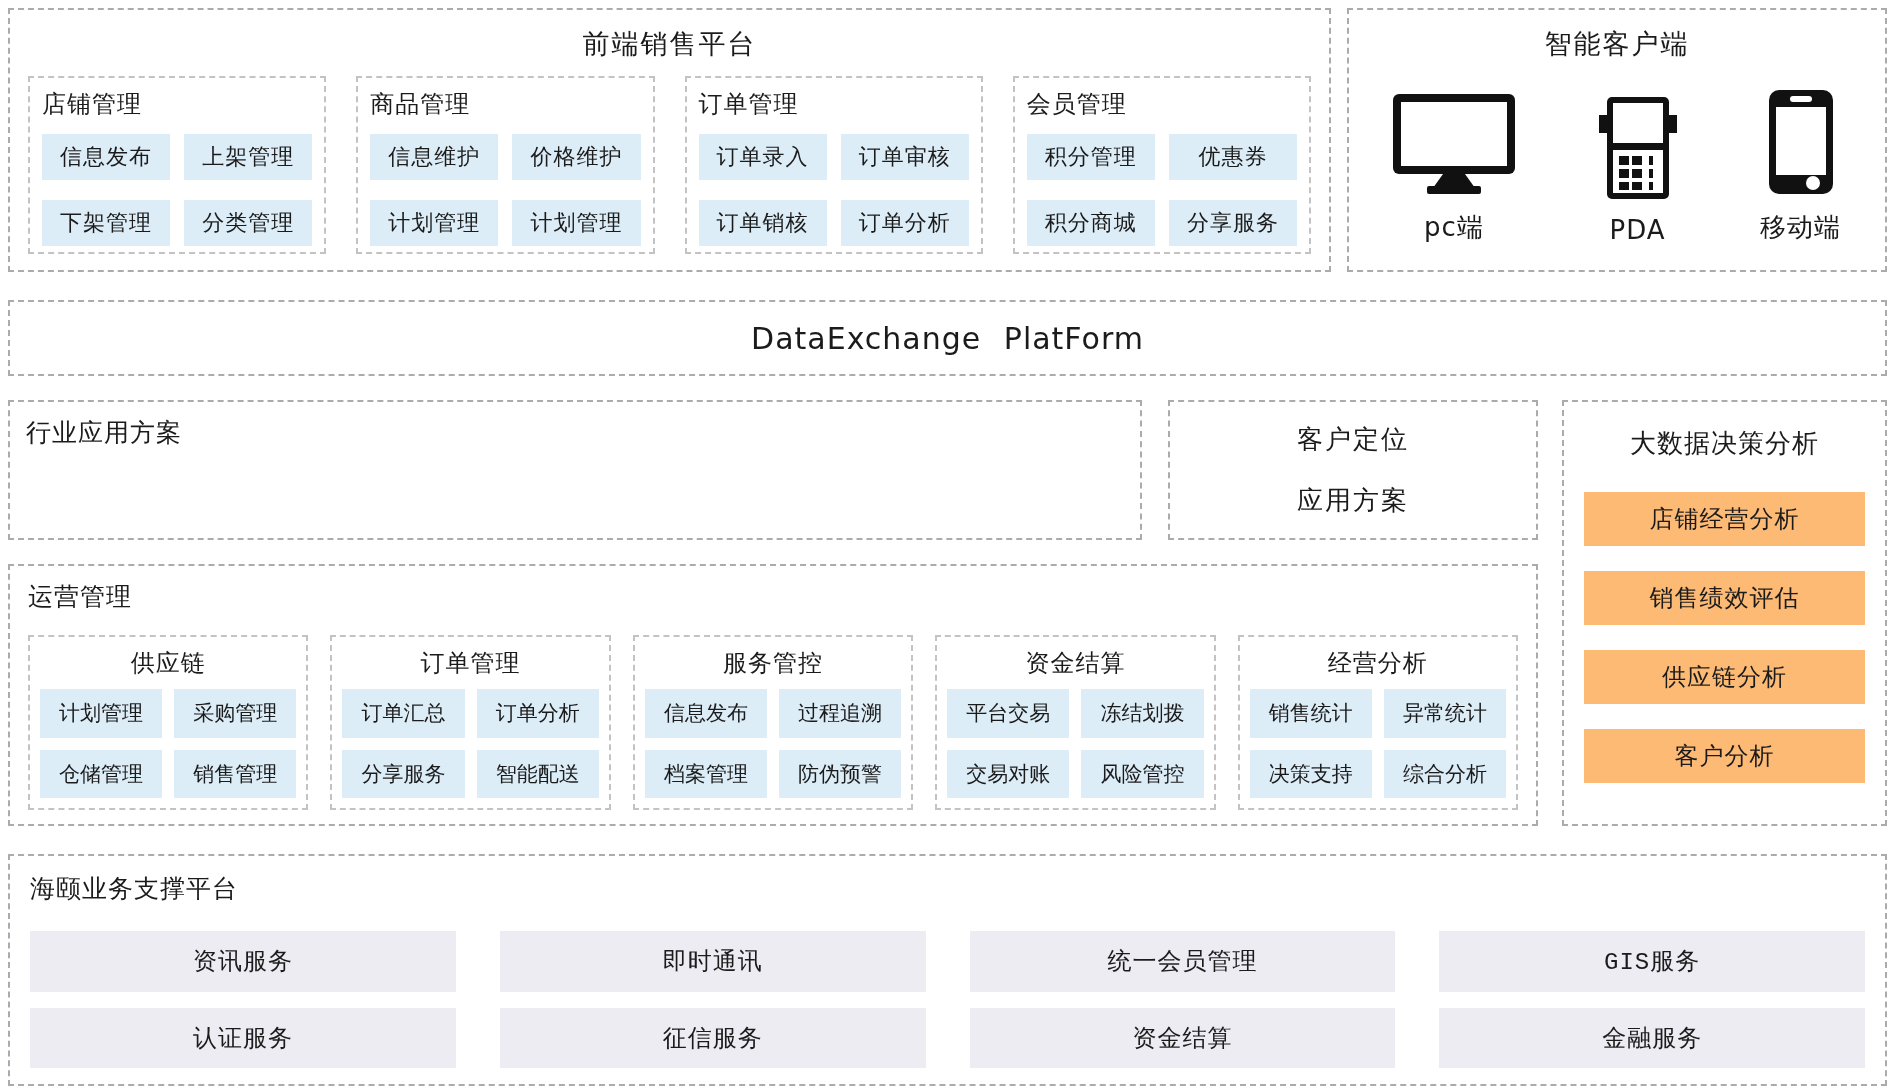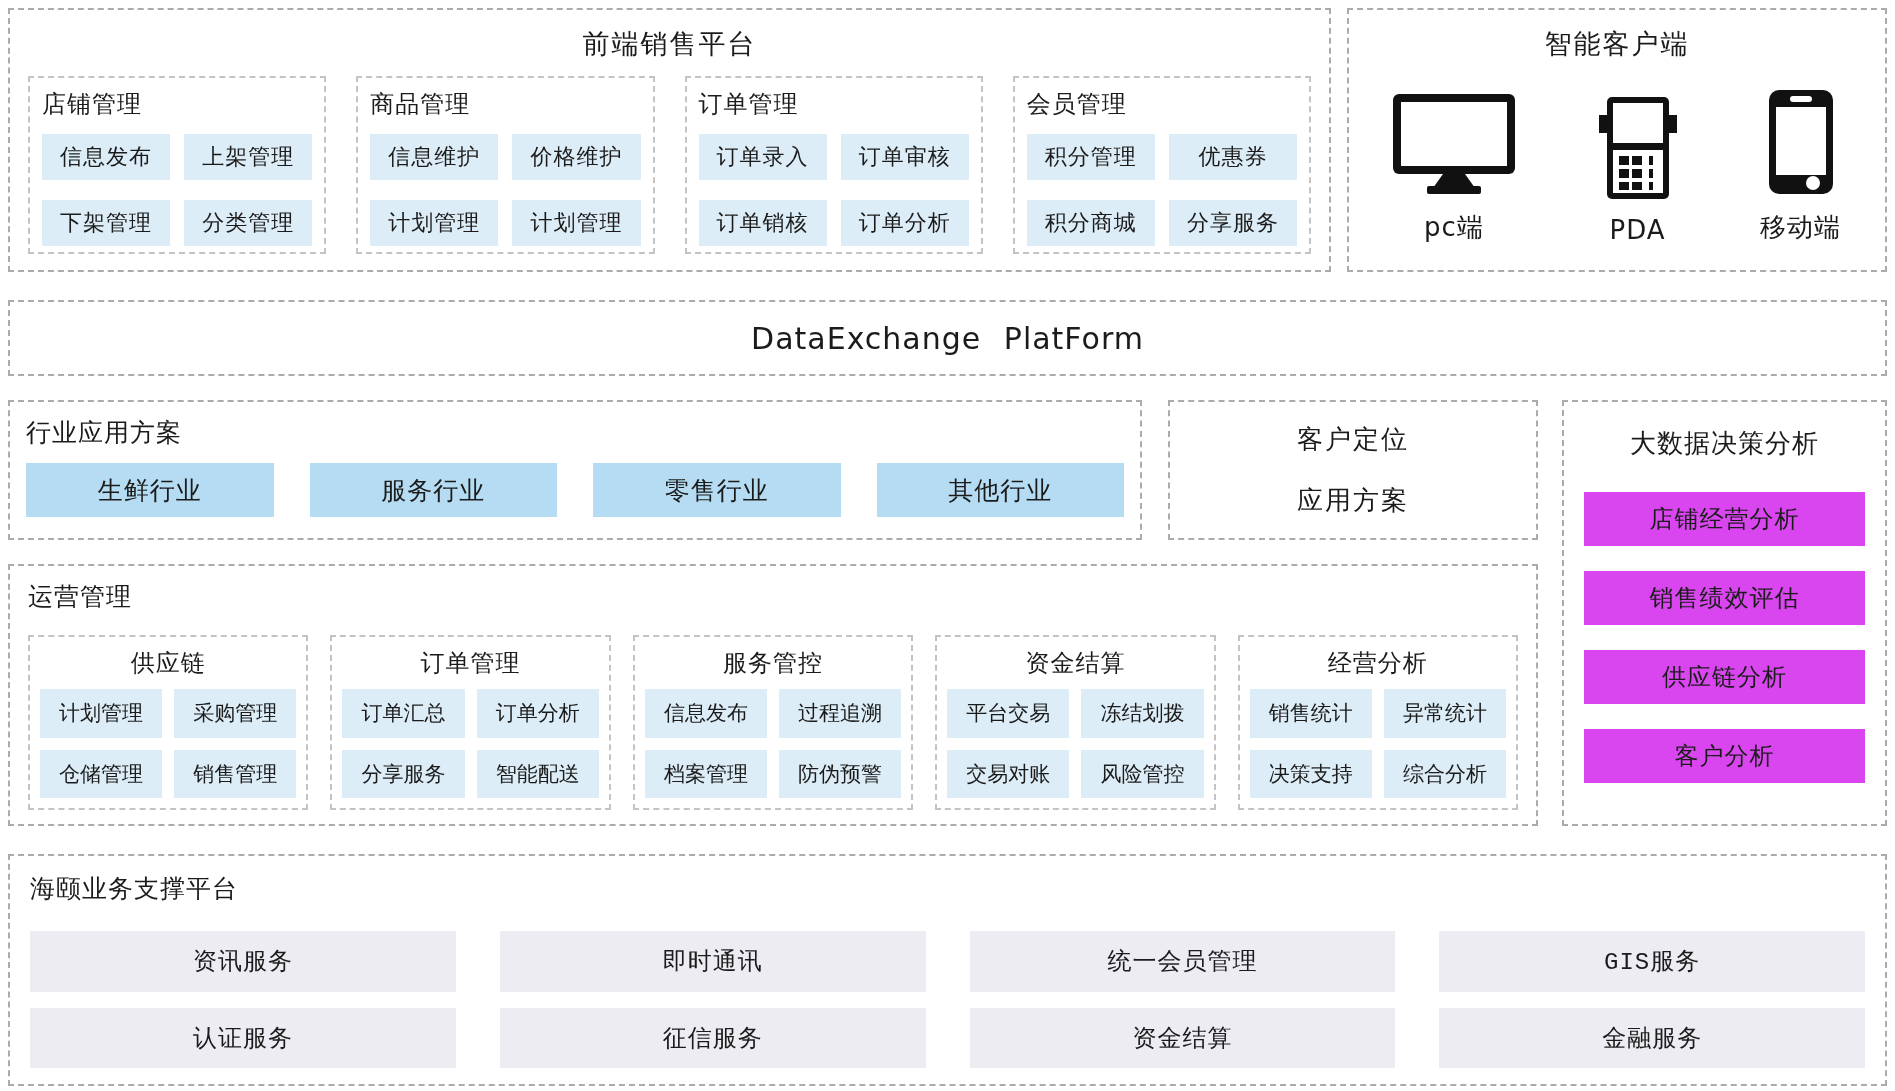--- a/index.html
+++ b/index.html
@@ -60,21 +60,21 @@
   .op-groups { display:flex; gap:22px; flex:1; margin-top:8px; }
   .op-group { flex:1; padding:6px 10px 10px; display:flex; flex-direction:column; }
   .group-title-center { font-size:24px; font-weight:500; text-align:center; margin:4px 0 10px; letter-spacing:1px; }
   .op-group .grid2 { gap:12px 12px; }
   .op-group .chip { font-size:21px; min-height:42px; letter-spacing:0; }
 
   .box-bigdata { width:325px; padding:8px 20px 16px; display:flex; flex-direction:column; }
   .bigdata-title { font-size:26px; font-weight:500; text-align:center; margin:16px 0 6px; letter-spacing:1px; }
   .bigdata-items { flex:1; display:flex; flex-direction:column; justify-content:space-evenly; }
   .analysis-item {
-    height:54px; background:#d946ef; display:flex; align-items:center; justify-content:center;
+    height:54px; background:#fdba74; display:flex; align-items:center; justify-content:center;
     font-size:24px; letter-spacing:1px;
   }
 
   
   .box-support { height:232px; padding:10px 20px 16px; display:flex; flex-direction:column; }
   .support-grid {
     flex:1; display:grid; grid-template-columns:repeat(4,1fr);
     column-gap:44px; row-gap:16px; margin-top:12px;font-family:Liberation Mono, monospace;
   }
   .service-item {
@@ -195,26 +195,20 @@
   <section class="dashed bar-dataexchange">
     <span>DataExchange PlatForm</span>
   </section>
 
   <div class="row-mid">
     <div class="col-left">
 
       <div class="row3">
         <section class="dashed box-industry">
           <div class="sec-title-left">行业应用方案</div>
-          <div class="industry-row">
-            <div class="industry-btn">生鲜行业</div>
-            <div class="industry-btn">服务行业</div>
-            <div class="industry-btn">零售行业</div>
-            <div class="industry-btn">其他行业</div>
-          </div>
         </section>
 
         <section class="dashed box-positioning">
           <div>客户定位</div>
           <div>应用方案</div>
         </section>
       </div>
 
       <section class="dashed box-operations">
         <div class="sec-title-left">运营管理</div>

